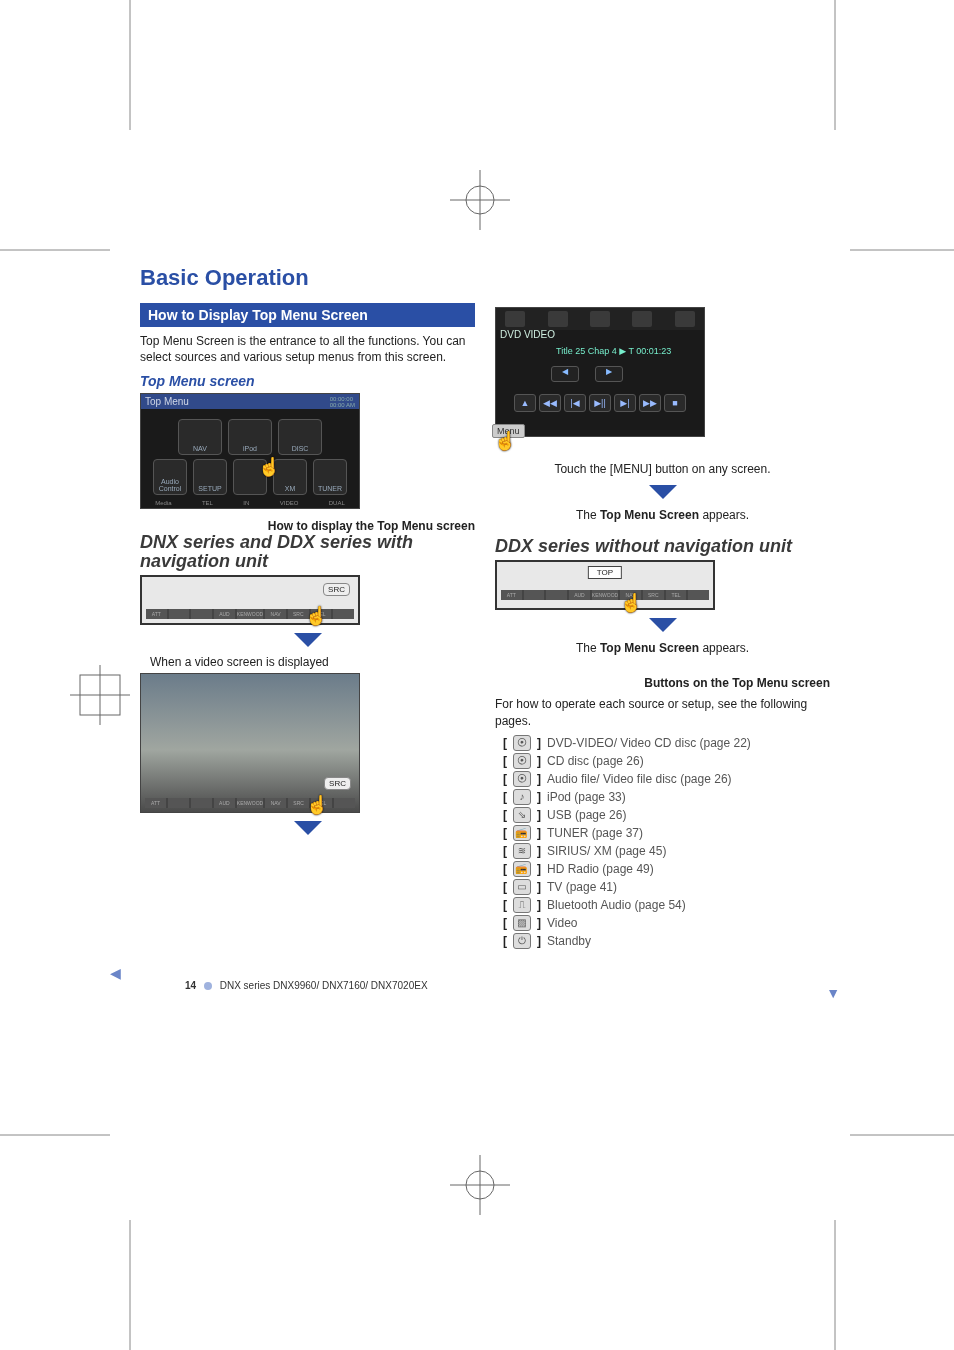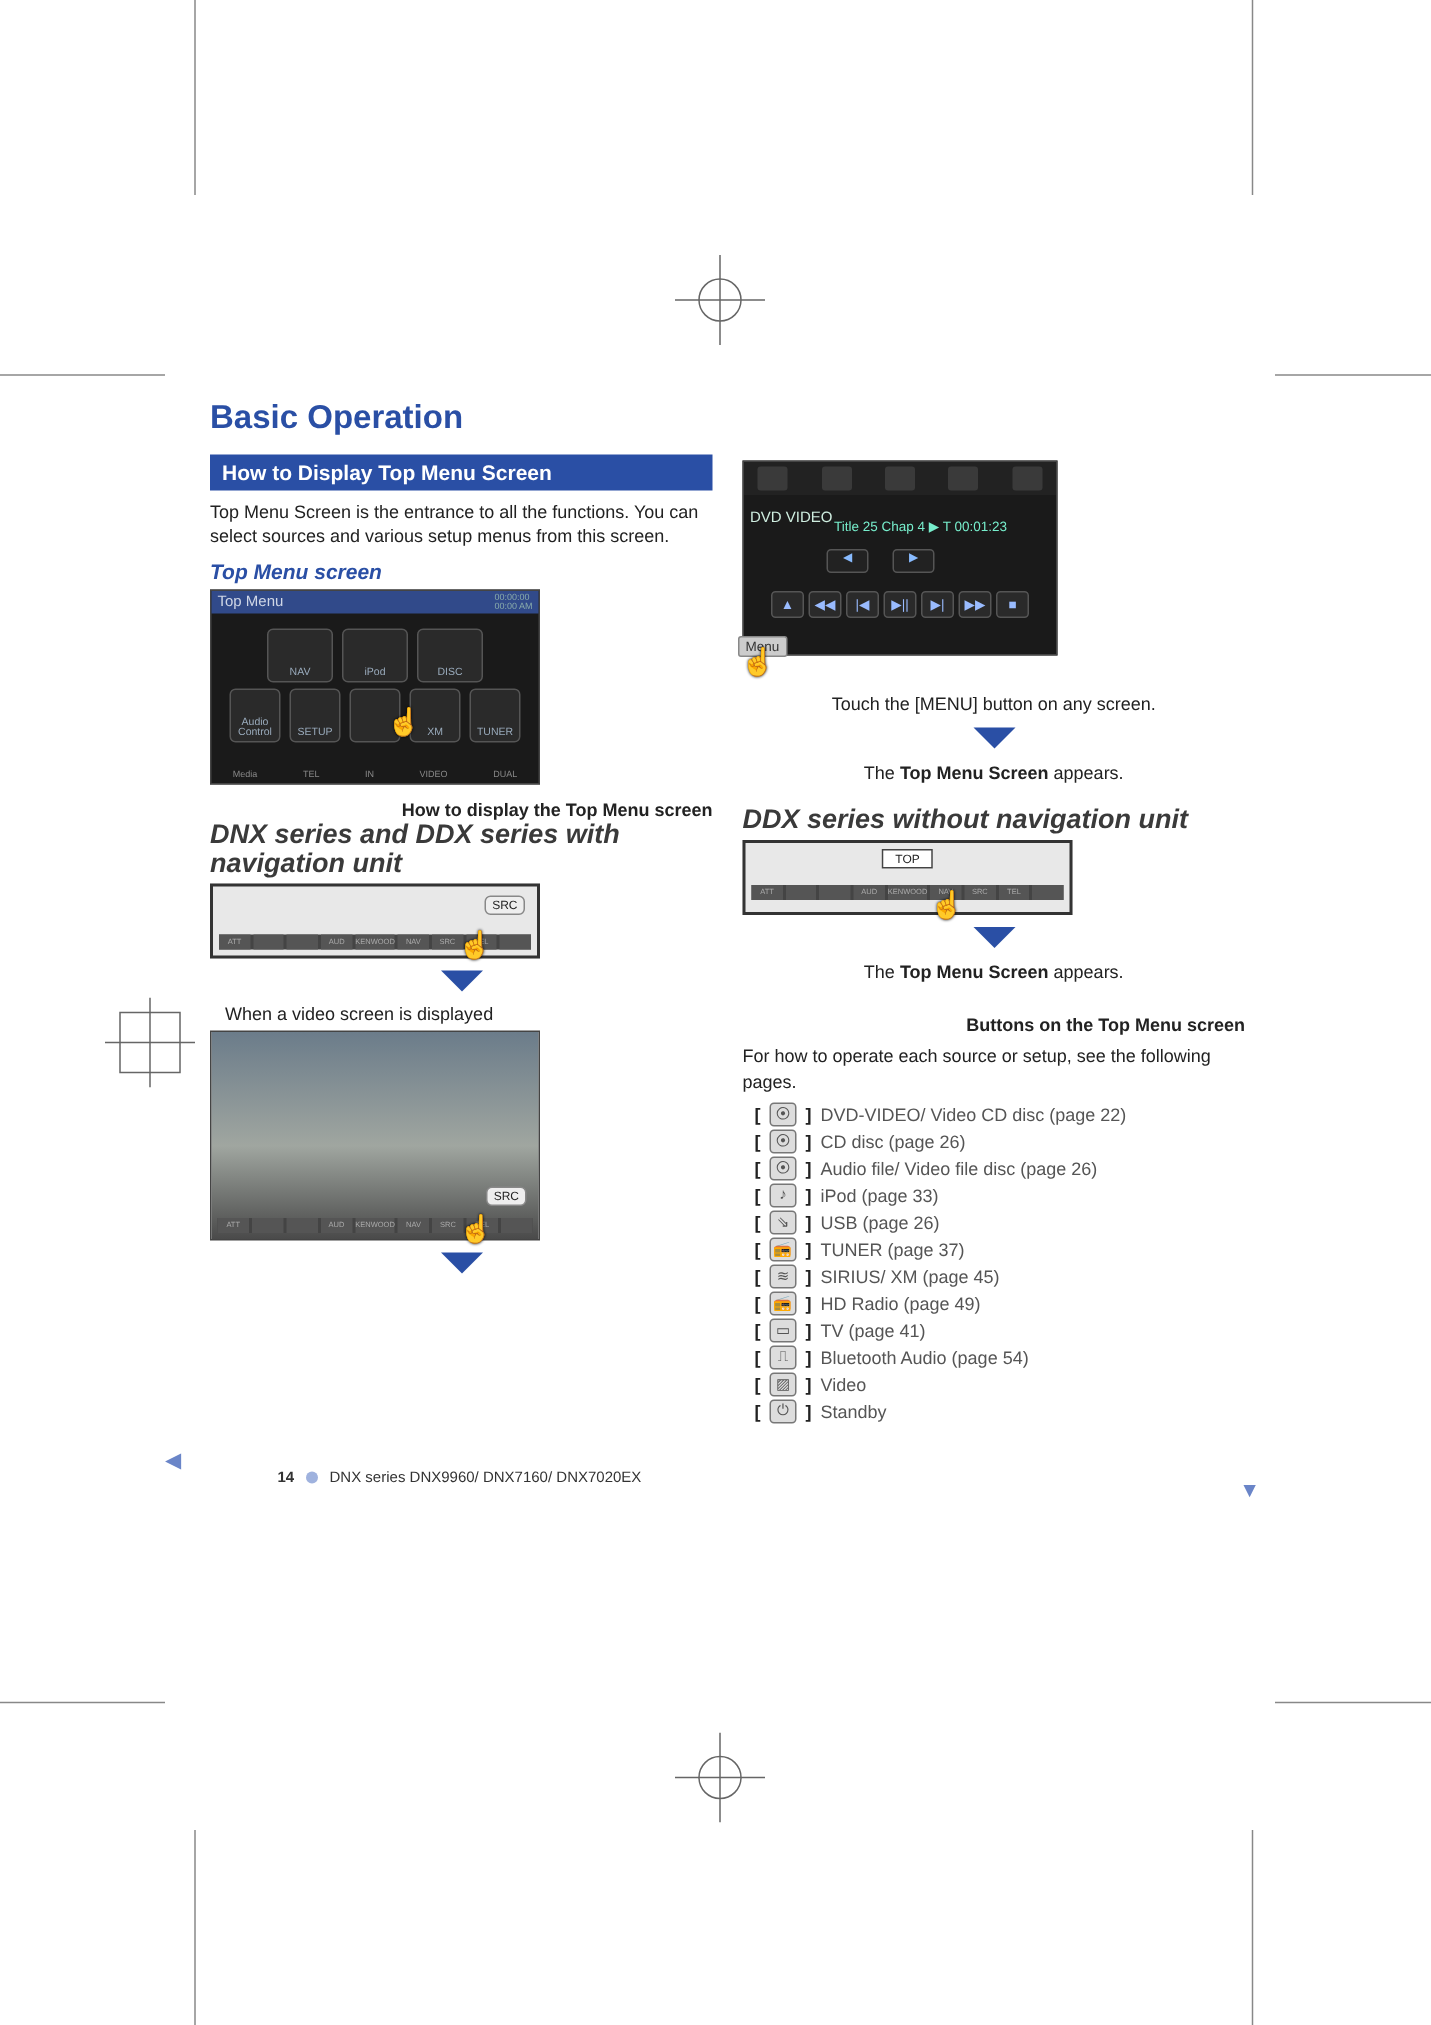--- a/index.html
+++ b/index.html
@@ -72,21 +72,21 @@
     line-height: 1.05;
     margin-bottom: 4px;
   }
   .screenshot {
     display: block;
     background: #1a1a1a;
     border: 1px solid #444;
     position: relative;
     margin: 4px 0;
   }
-  .shot-topmenu { width: 220px; height: 130px; }
+  .shot-topmenu { width: 220px; height: 116px; }
   .shot-panel { width: 220px; height: 50px; background:#e8e8e8; border:2px solid #333; }
   .shot-video { width: 220px; height: 140px; background: linear-gradient(#6b7c8a 0%, #a0a6a0 55%, #4a4a4a 100%); }
   .shot-dvd { width: 210px; height: 130px; }
   .shot-ddx { width: 220px; height: 50px; background:#e8e8e8; border:2px solid #333; }
   .down-arrow {
     width: 0; height: 0;
     border-left: 14px solid transparent;
     border-right: 14px solid transparent;
     border-top: 14px solid #2a4fa5;
     margin: 8px auto;
@@ -145,21 +145,21 @@
   .bullet-dot {
     display:inline-block; width:8px; height:8px; border-radius:50%;
     background:#9fb2de; margin:0 5px; vertical-align:middle;
   }
   .dvd-top {
     position:absolute; top:0; left:0; right:0; height:22px;
     display:flex; gap:4px; justify-content:space-around; align-items:center;
     background:#222;
   }
   .dvd-top div { width:20px; height:16px; background:#3a3a3a; border-radius:2px; }
-  .dvd-header { position:absolute; top:32px; left:4px; color:#cfeee0; font-size:10px; }
+  .dvd-header { position:absolute; top:21px; left:4px; color:#cfeee0; font-size:10px; }
   .dvd-meta { position:absolute; top:38px; left:60px; color:#7ec; font-size:9px; }
   .dvd-ctrls {
     position:absolute; bottom:24px; left:4px; right:4px;
     display:flex; gap:3px; justify-content:center;
   }
   .dvd-ctrls div {
     width:22px; height:18px; background:#2a2a2a; border:1px solid #555;
     border-radius:3px; color:#9bf; font-size:9px; text-align:center; line-height:16px;
   }
   .menu-tab {

